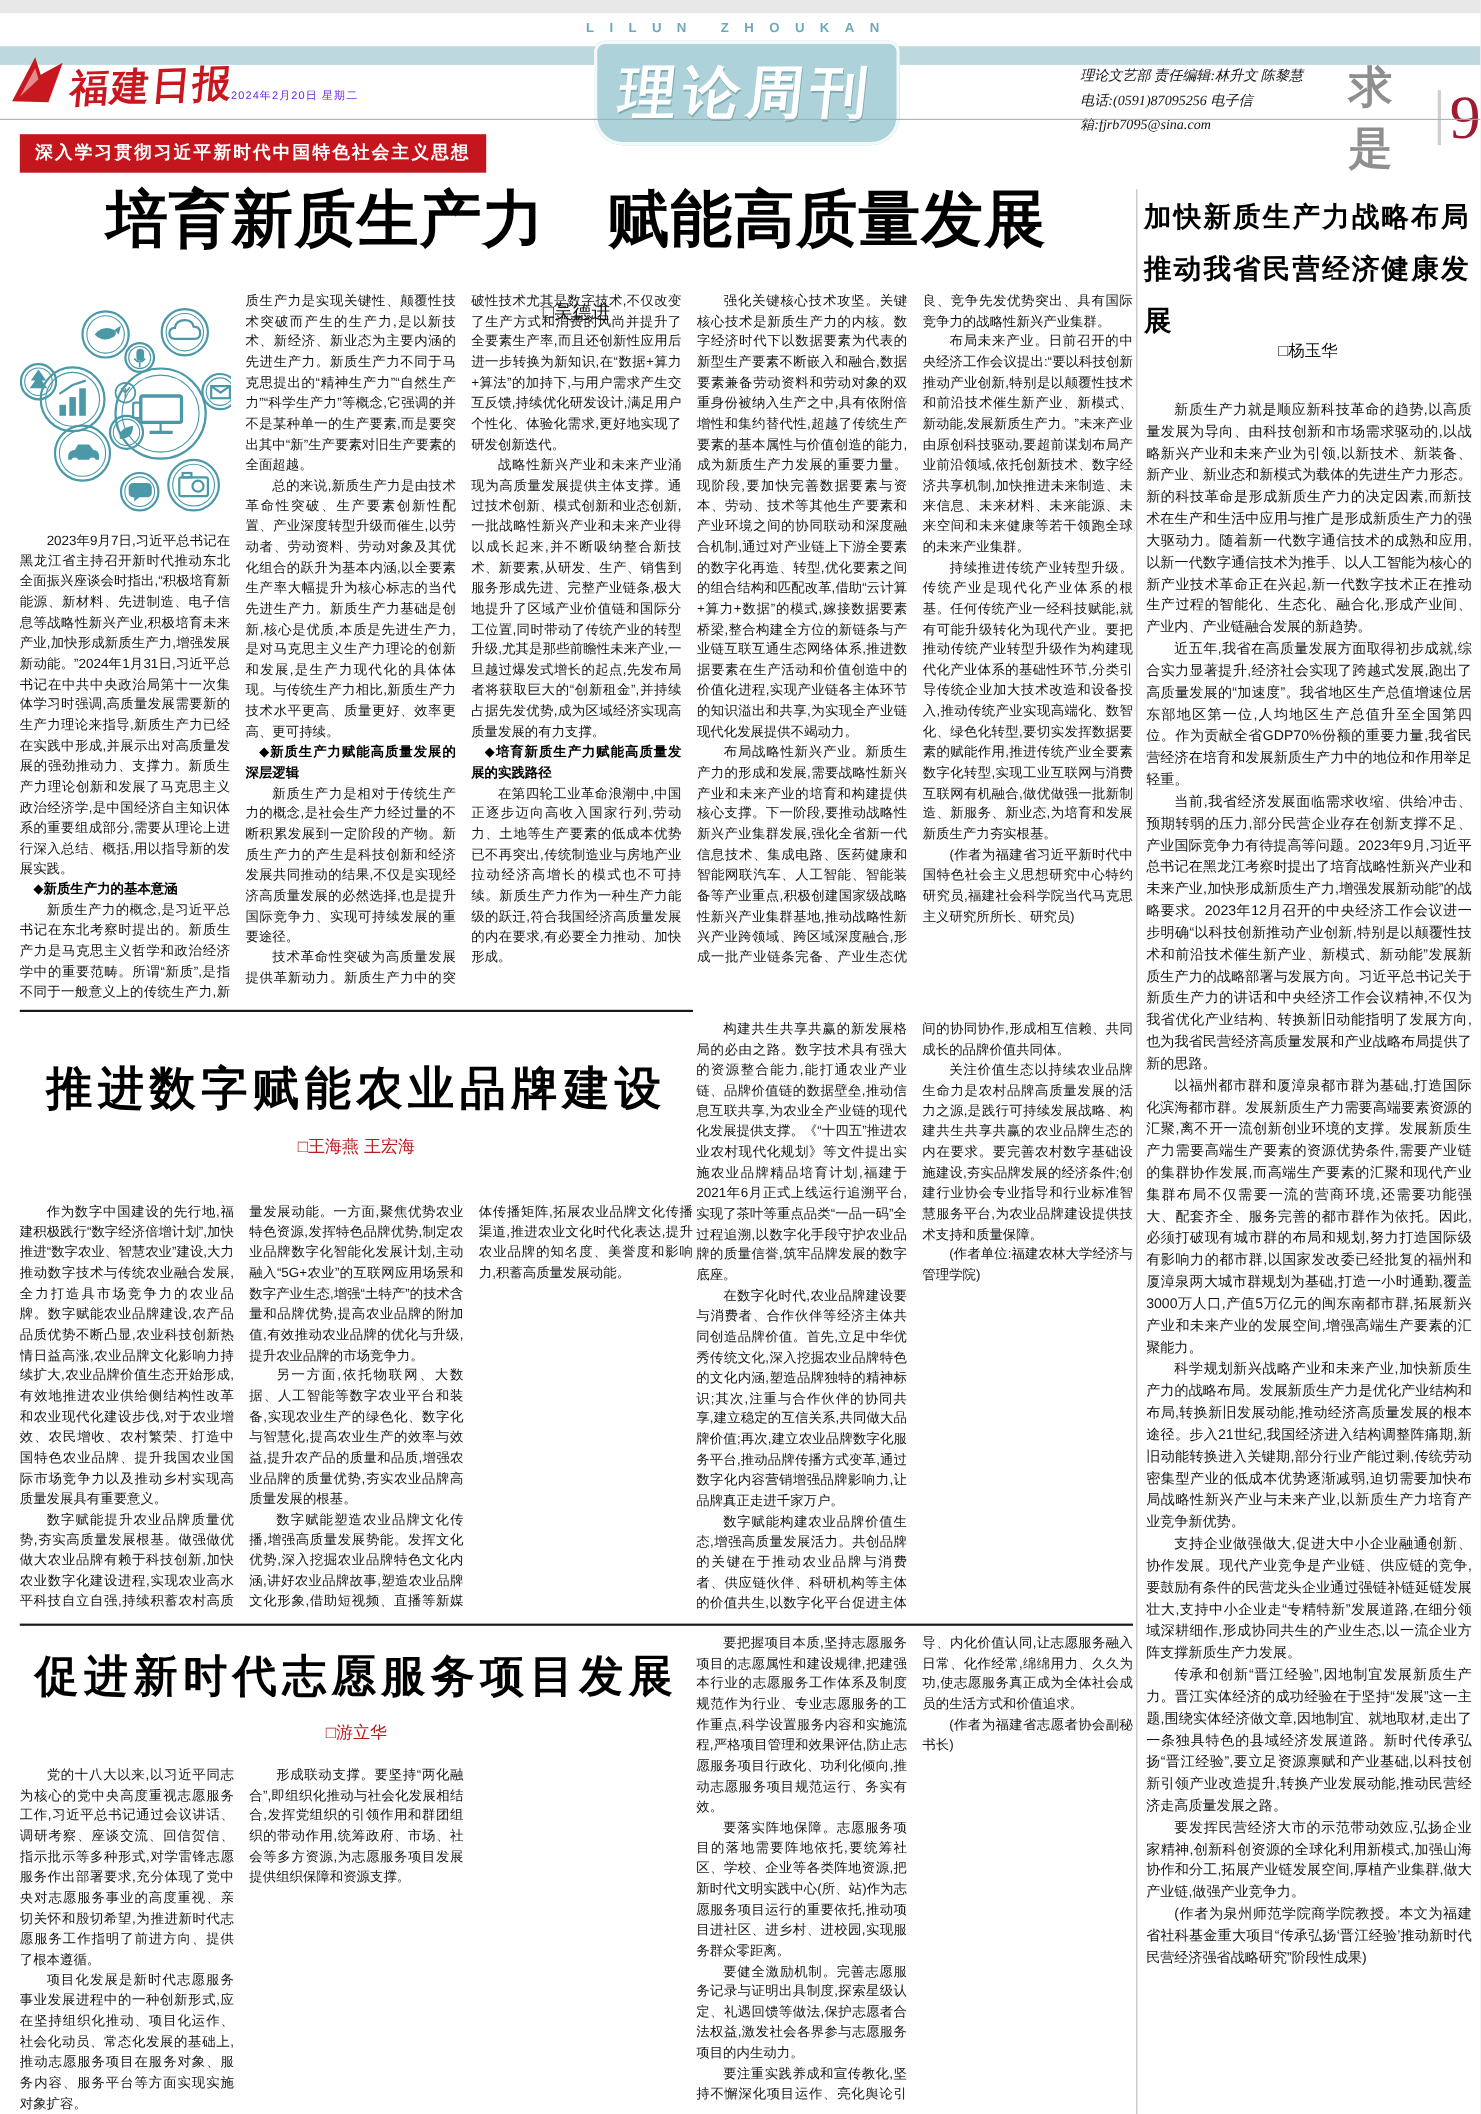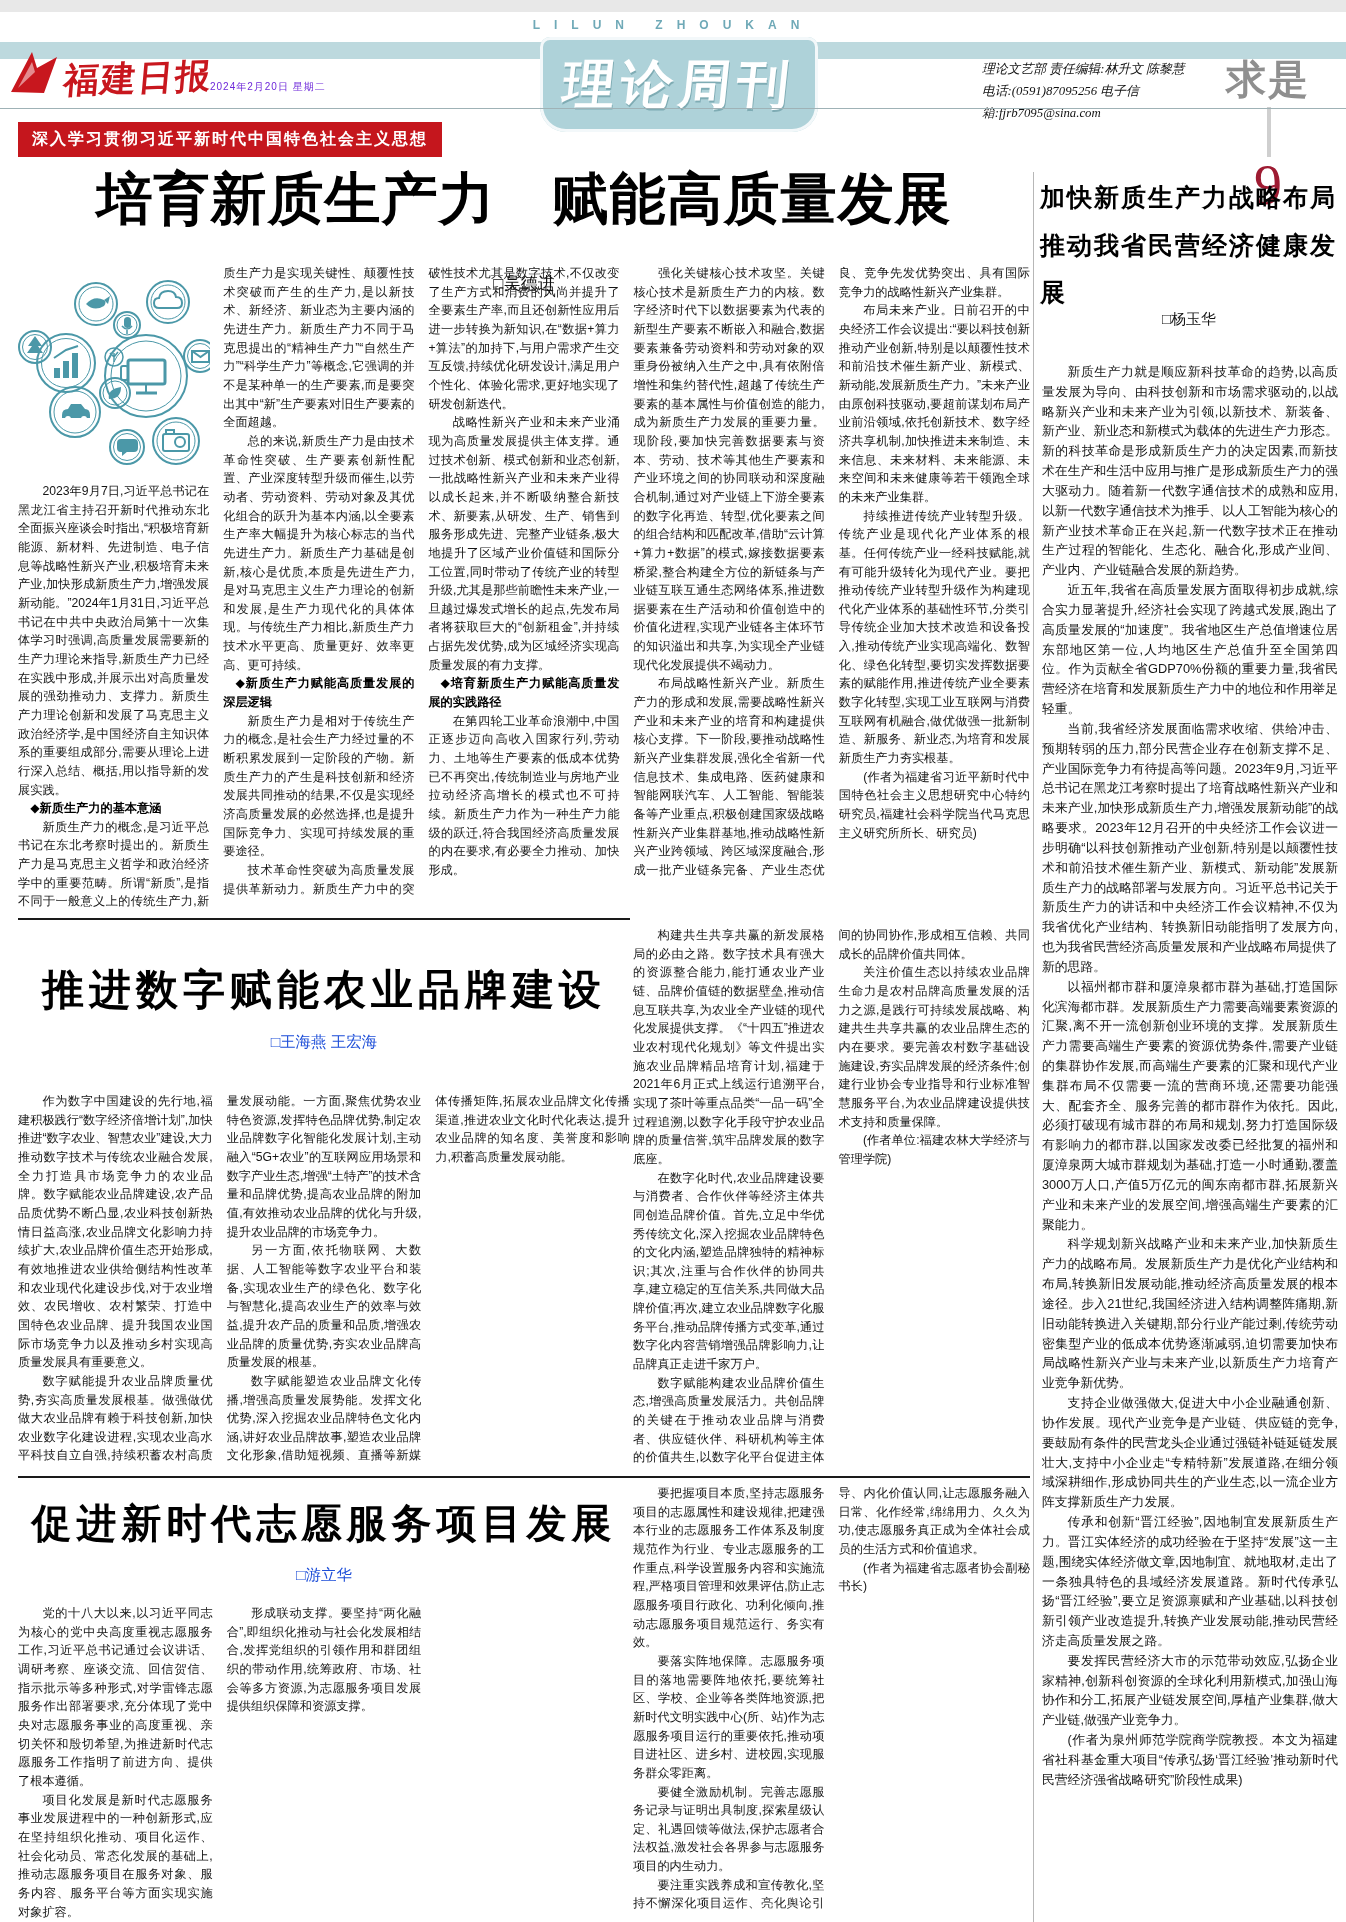--- a/index.html
+++ b/index.html
@@ -18,37 +18,37 @@
     letter-spacing:2px;margin-left:4px;}
   #date-line{top:68px;left:210px;font-size:10px;color:#6d28d9;letter-spacing:1px;}
   #section-panel{top:25px;left:540px;width:278px;height:95px;background:#aed2d9;
     border-radius:10px 10px 26px 26px;box-shadow:inset 0 0 0 3px rgba(255,255,255,.85);
     display:flex;align-items:center;justify-content:center;}
   #section-title{color:#ffffff;font-family:"Liberation Serif","DejaVu Serif",serif;
     font-weight:900;font-size:52px;letter-spacing:6px;transform:skewX(-6deg);
     text-shadow:1px 2px 0 rgba(90,140,150,.55);}
   #dept-block{top:47px;left:982px;width:244px;font-size:12.8px;line-height:1.7;color:#111;
     font-family:"Liberation Serif","DejaVu Serif",serif;font-style:italic;}
-  #qiushi-block{top:40px;left:1226px;display:flex;align-items:center;flex-direction:column;}
+  #qiushi-block{top:40px;left:1226px;display:flex;align-items:center;}
   #qiushi-text{color:#8f8f8f;font-size:40px;font-weight:900;letter-spacing:2px;}
   #qiushi-bar{width:4px;height:50px;background:#cfcfcf;margin:0 8px 0 10px;}
   #page-number{color:#9e1b32;font-family:"Liberation Serif","DejaVu Serif",serif;
     font-size:56px;line-height:1;}
 
   
   #red-banner{top:110px;left:18px;background:#c5161d;color:#fff;font-weight:bold;
     font-size:16px;letter-spacing:2px;padding:7px 14px;}
   #main-headline{top:150px;left:18px;width:1012px;text-align:center;color:#000;
     font-weight:900;font-size:56px;letter-spacing:1px;white-space:pre;}
   #main-byline{top:260px;left:18px;width:1012px;text-align:center;font-size:17px;color:#111;}
 
   .mid-headline-block{width:612px;text-align:center;}
   .mid-headline{font-family:"Liberation Serif","DejaVu Serif",serif;font-weight:900;
     color:#000;letter-spacing:5px;}
-  .mid-byline{font-size:15.5px;color:#1d4ed8;margin-top:14px;}
+  .mid-byline{font-size:15.5px;color:#b91c1c;margin-top:14px;}
   #a2-headline{font-size:42px;}
   #a3-headline{font-size:40px;}
 
   #econ-headline{top:162px;left:1040px;width:298px;
     font-family:"Liberation Serif","DejaVu Serif",serif;font-weight:900;font-size:25px;
     letter-spacing:2px;color:#000;line-height:1.9;}
   #econ-byline{top:298px;left:1040px;width:298px;text-align:center;font-size:15px;color:#111;}
 
   
   .flow{text-align:justify;font-size:12.2px;line-height:1.53;color:#151515;overflow:hidden;}

